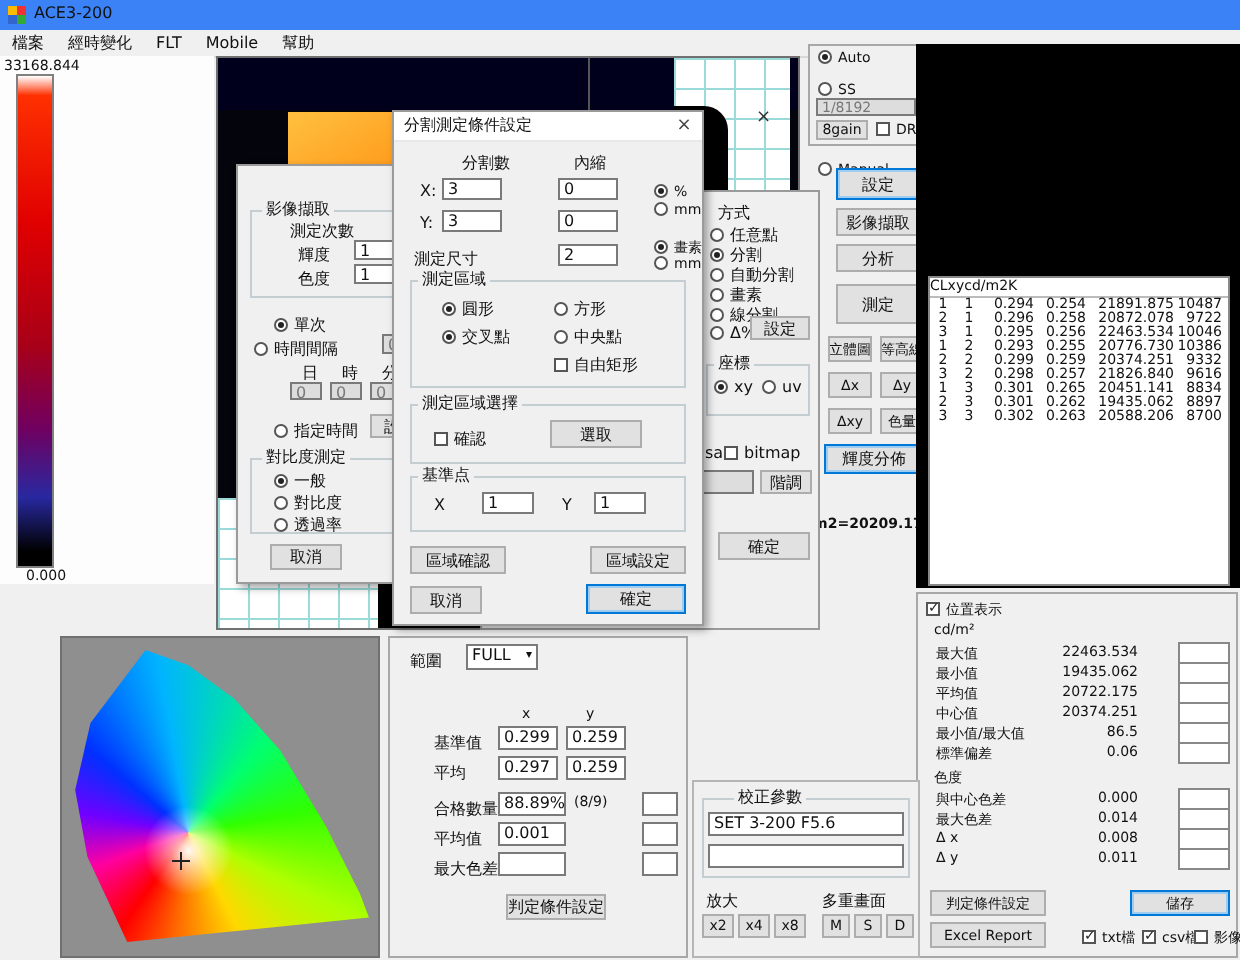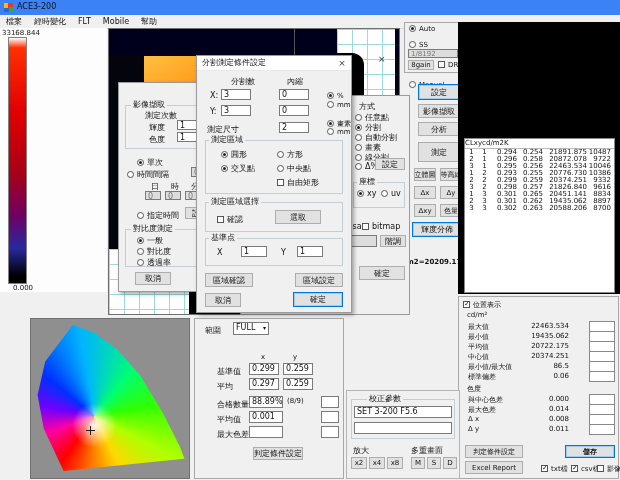--- a/index.html
+++ b/index.html
@@ -343,21 +343,21 @@
         <span class="sv">0.008</span>
         <span class="sb"></span>
     </div>
       <div class="srow">
       <span class="sl">Δ y</span>
         <span class="sv">0.011</span>
         <span class="sb"></span>
     </div>
     </div>
   <div class="btn s7" style="left:6px;top:148px;width:58px;height:13px;font-size:7px;">判定條件設定</div>
-  <div class="btn focus s7" style="left:106px;top:148px;width:50px;height:13px;font-size:7px;font-weight:bold;">儲存</div>
+  <div class="btn focus s7" style="left:106px;top:148px;width:50px;height:13px;font-size:7px;">儲存</div>
   <div class="btn s7" style="left:6px;top:164px;width:58px;height:13px;font-size:7px;">Excel Report</div>
   <div class="row s7" style="left:82px;top:167px;font-size:7px;"><span class="cb on"></span><span>txt檔</span></div>
   <div class="row s7" style="left:112px;top:167px;font-size:7px;"><span class="cb on"></span><span>csv檔</span></div>
   <div class="row s7" style="left:138px;top:167px;font-size:7px;"><span class="cb"></span><span>影像檔</span></div>
 </div>
 
 <div class="abs" style="left:30px;top:318px;width:160px;height:161px;background:#8f8f8f;border:1px solid #707070;box-sizing:border-box;">
   <div class="cie"></div>
   <div class="ciewhite"></div>
   <div class="cross" style="left:55px;top:107px;"></div>

